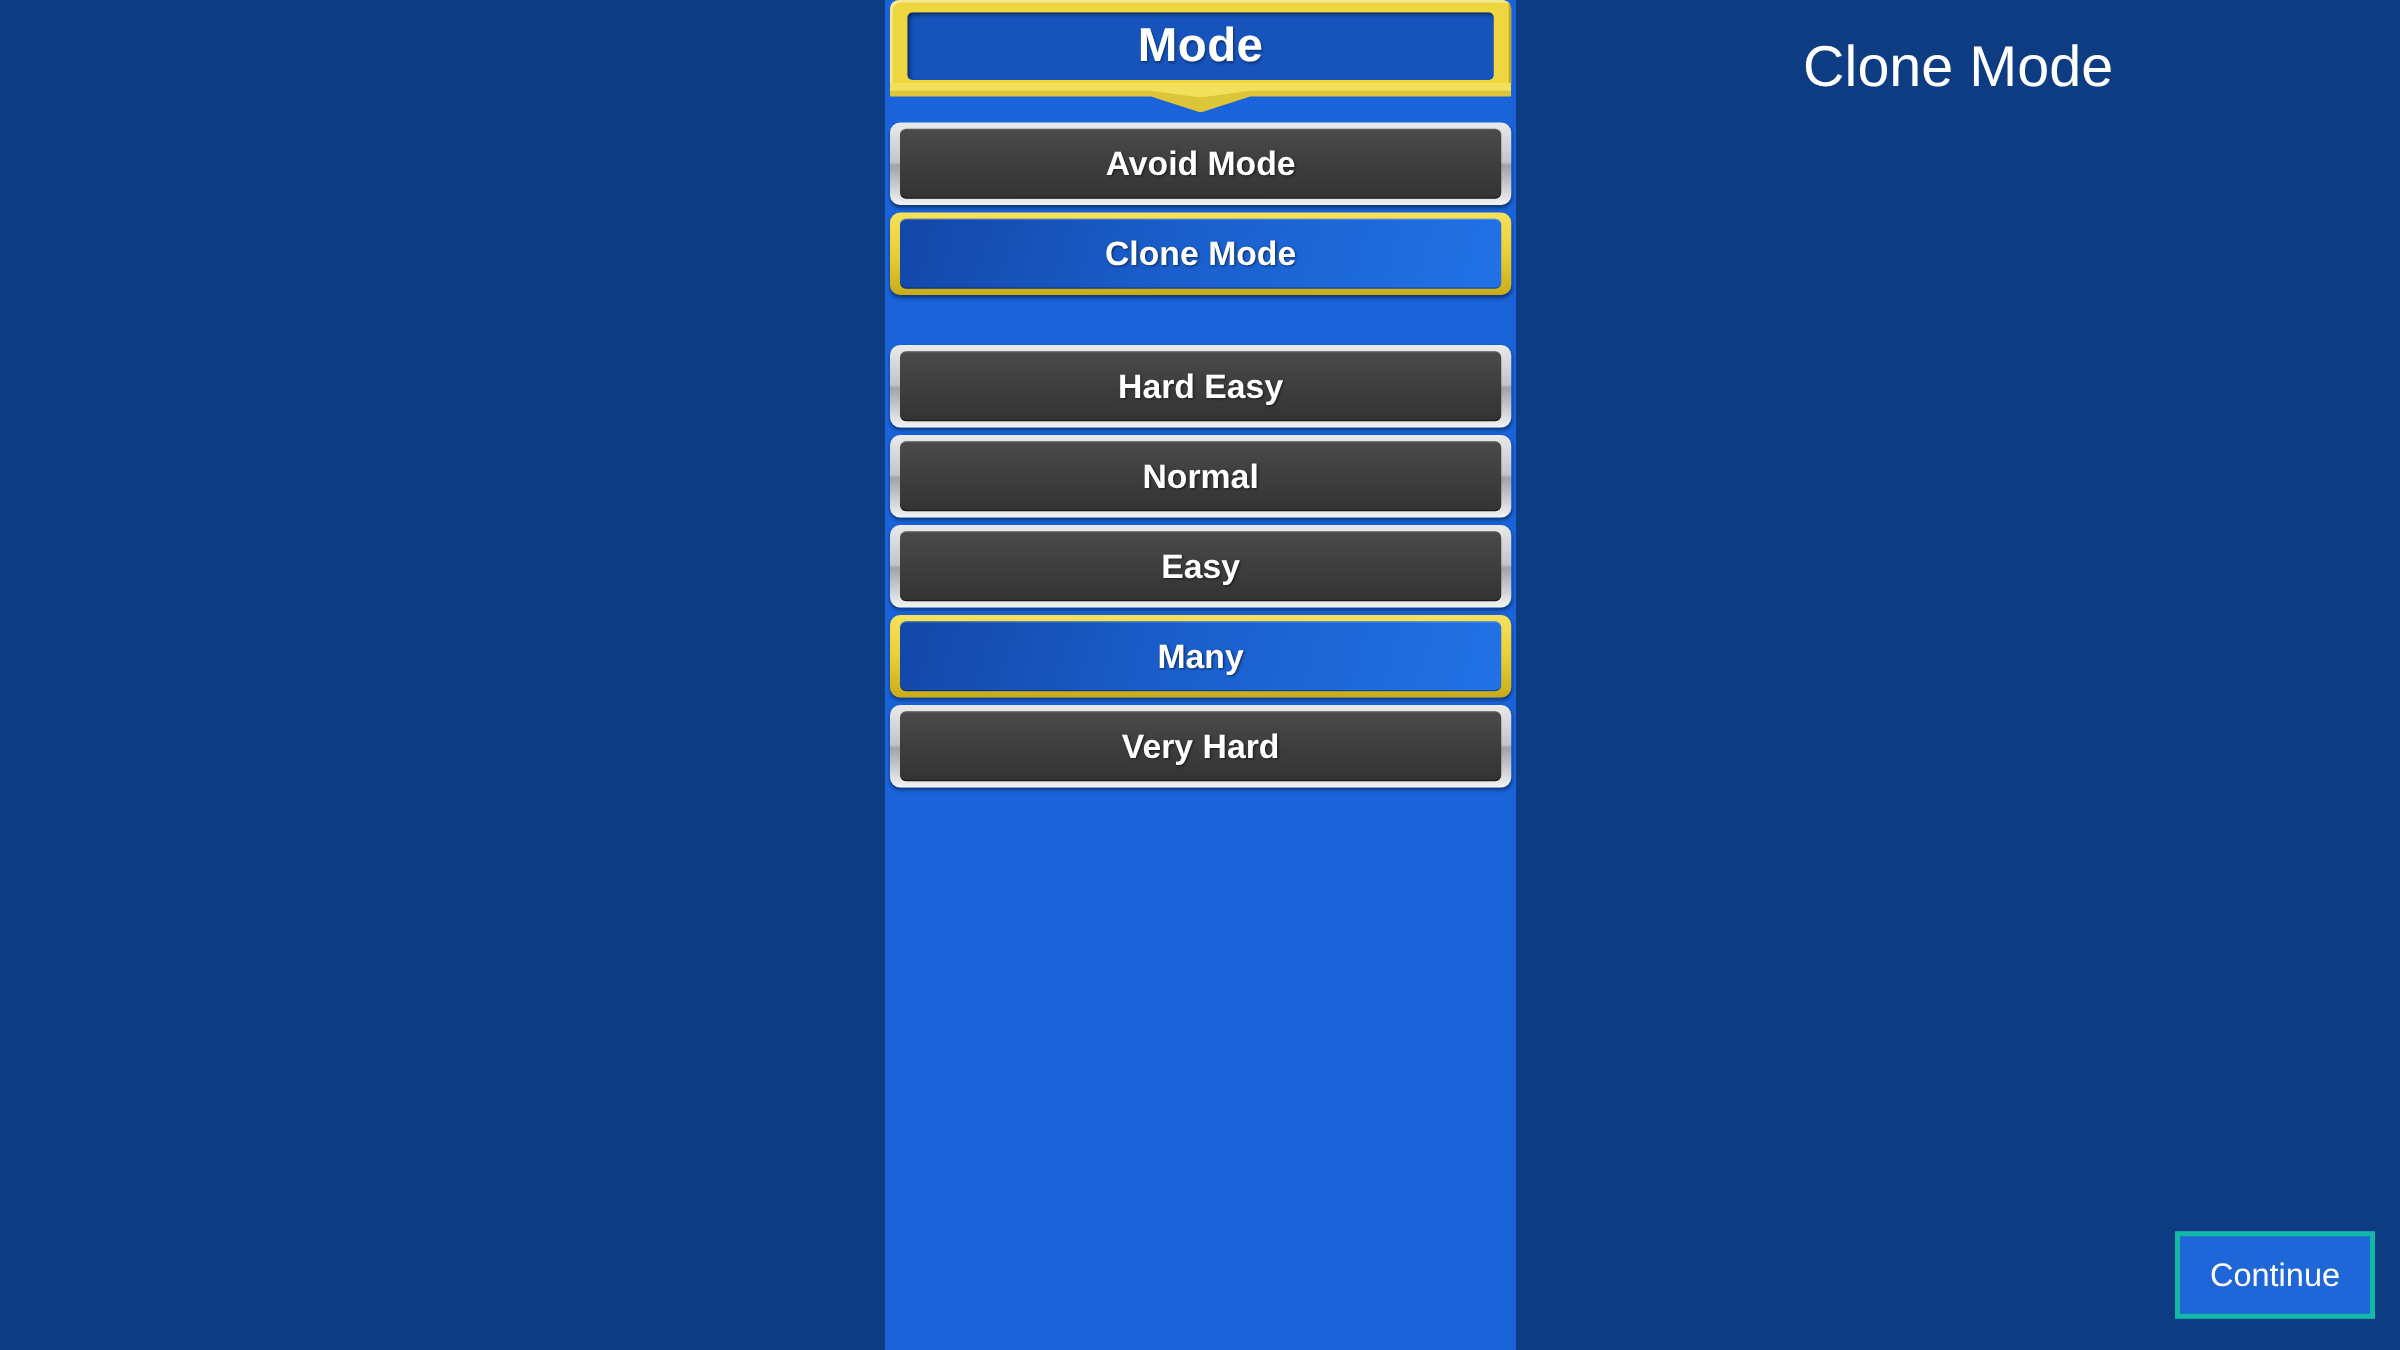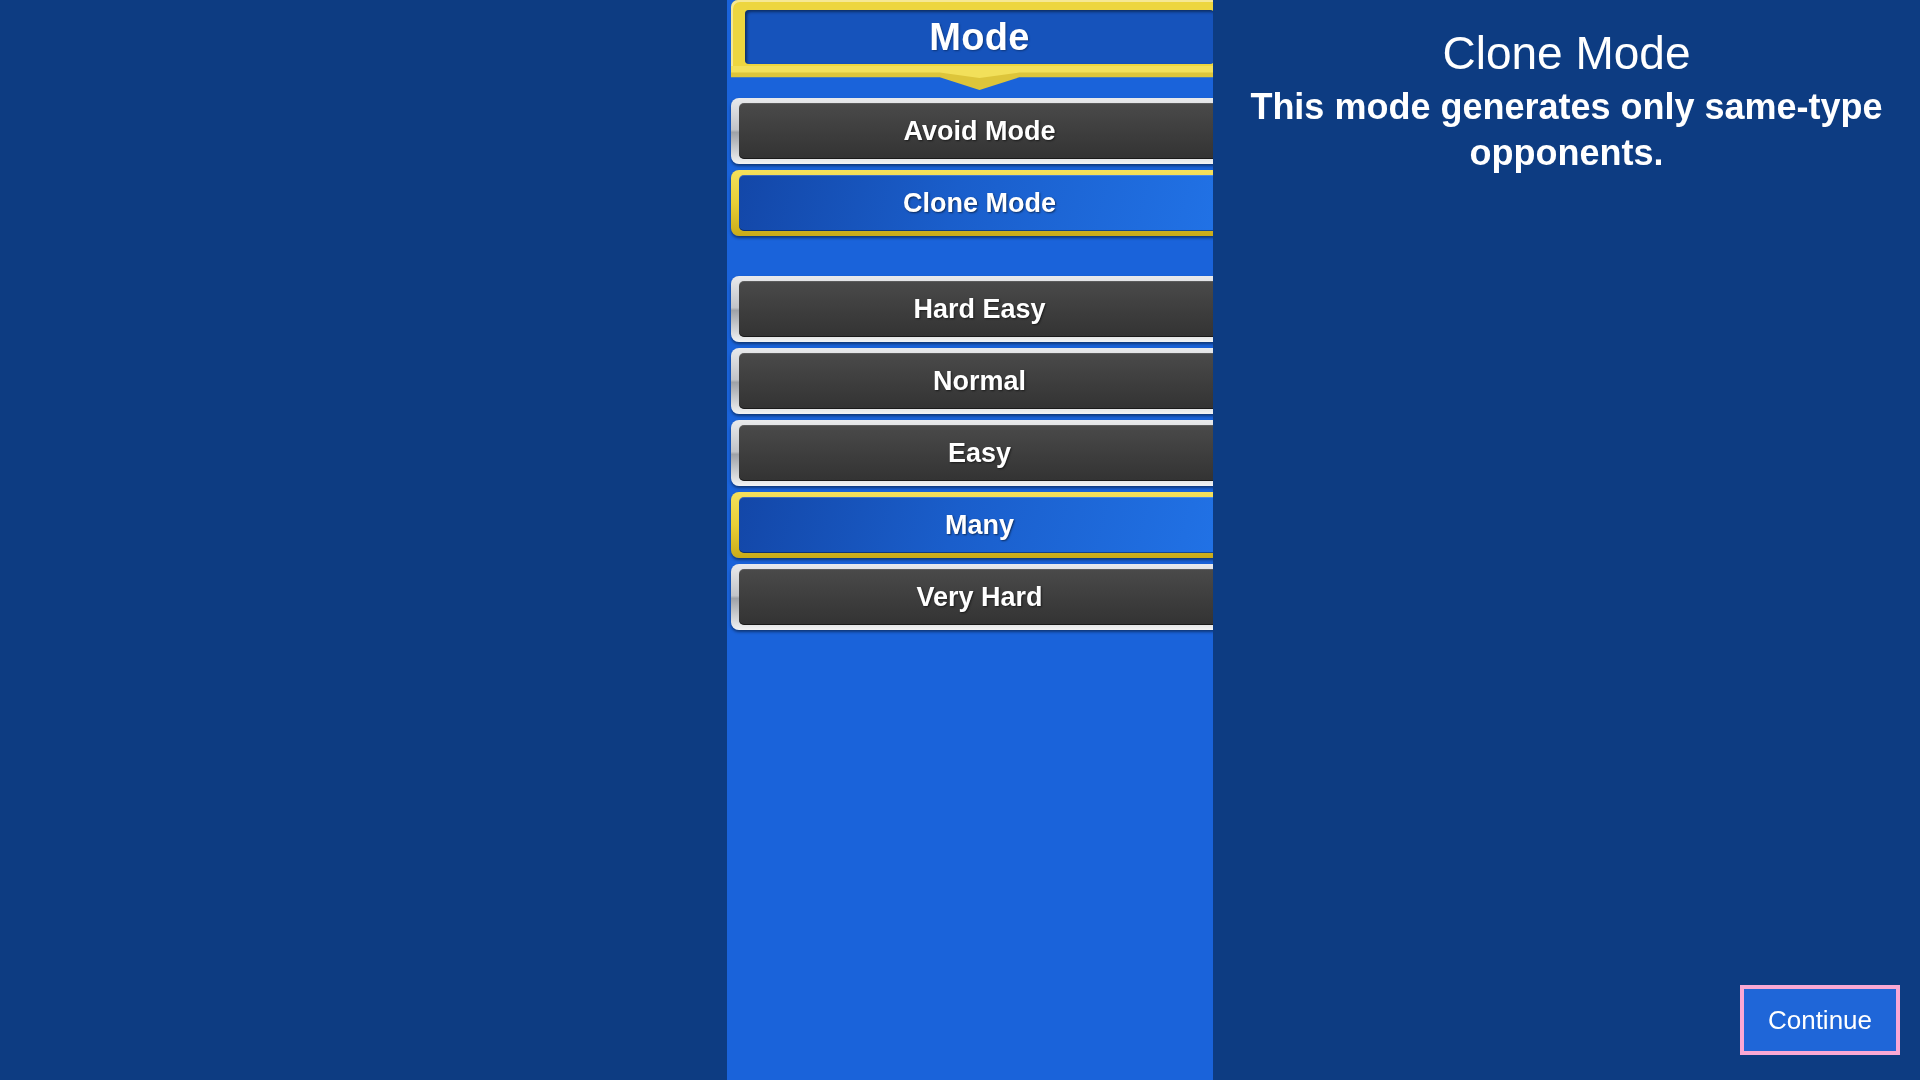--- a/index.html
+++ b/index.html
@@ -13,21 +13,21 @@
 
   .screen {
     position:relative;
     width:1920px; height:1080px;
     background:#0d3c82;
   }
 
   
   .center-column {
     position:absolute;
-    left:727px; top:0;
+    left:708px; top:0;
     width:505px; height:1080px;
     background:#1a63da;
   }
 
   
   .section-header {
     position:relative;
     margin:0 4px;
     height:92px;
   }
@@ -162,21 +162,21 @@
     margin-top:120px;
     padding:0 2px;
   }
 
   
   .continue-btn {
     position:absolute;
     left:1740px; top:985px;
     width:160px; height:70px;
     background:#1f66d8;
-    border:4px solid #f9a8d4;
+    border:4px solid #14b8a6;
     display:flex; align-items:center; justify-content:center;
     cursor:pointer;
   }
   .continue-label {
     color:#ffffff;
     font-size:26px;
     font-weight:normal;
     line-height:1;
   }
 </style>
@@ -233,20 +233,19 @@
 
     <div class="option off">
       <div class="face"></div>
       <span class="olabel">Very Hard</span>
     </div>
 
   </div>
 
   <div class="info-panel">
     <div class="info-title">Clone Mode</div>
-    <div class="info-subtitle">This mode generates only same-type opponents.</div>
   </div>
 
   <div class="continue-btn">
     <span class="continue-label">Continue</span>
   </div>
 
 </div>
 
 </body></html>

